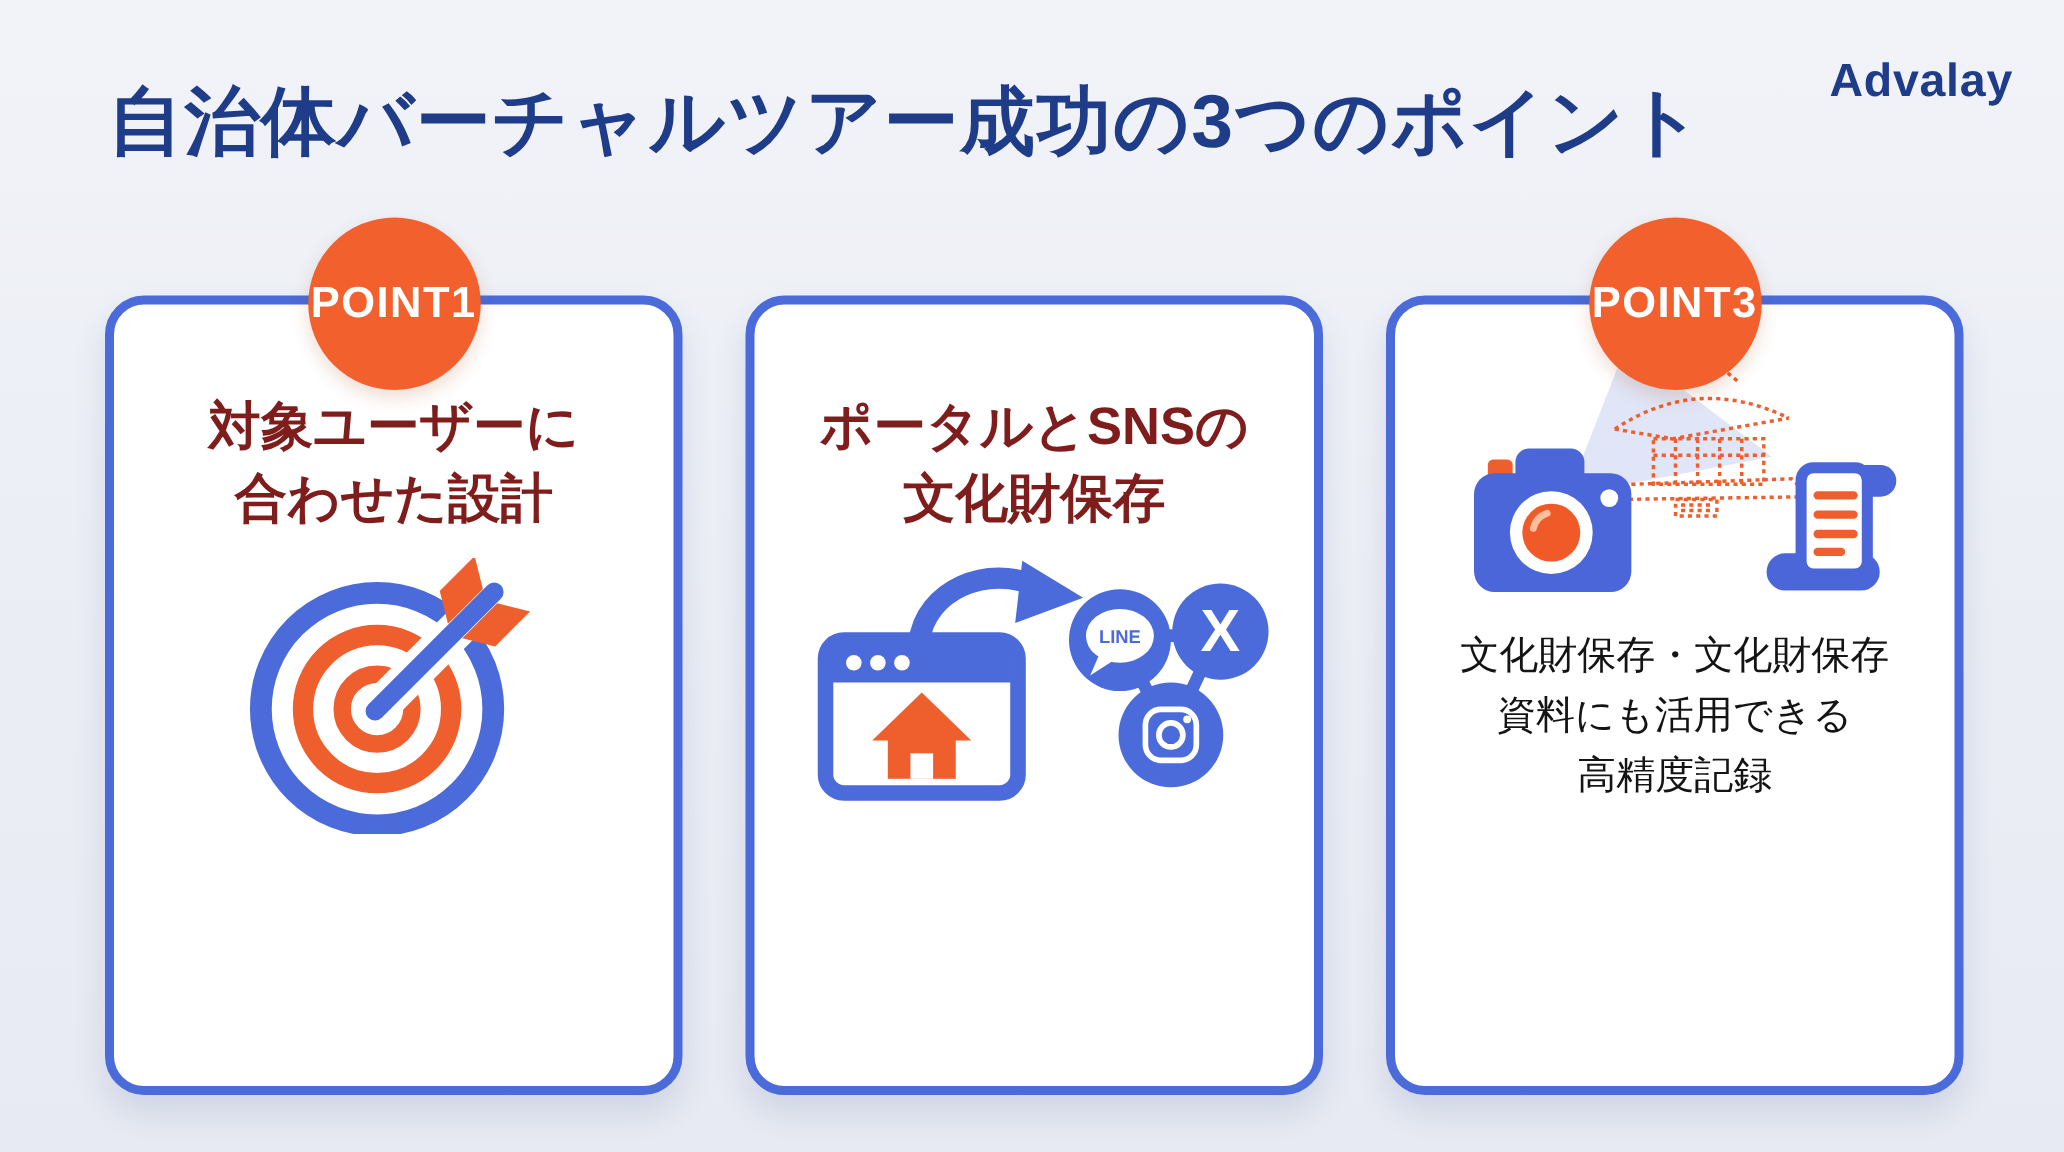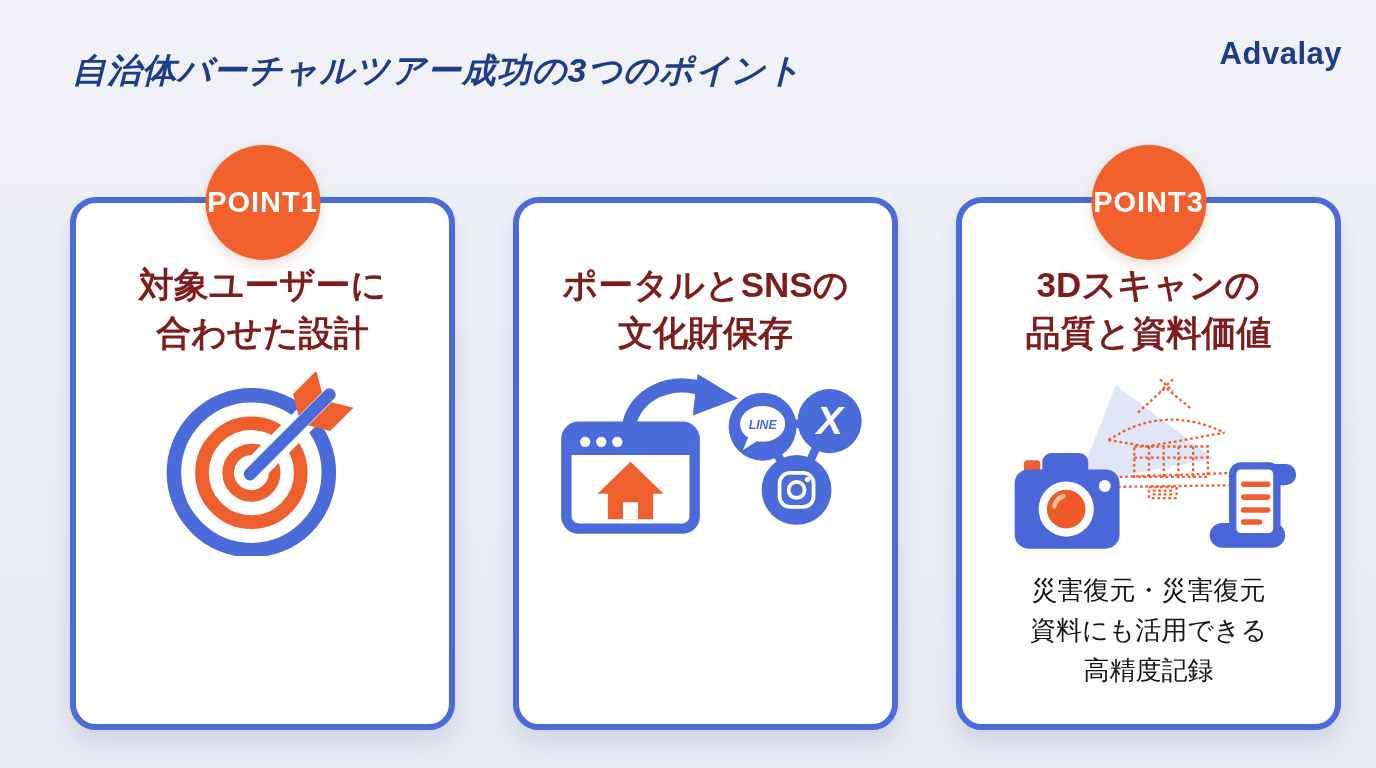--- a/index.html
+++ b/index.html
@@ -12,40 +12,39 @@
   }
   .canvas {
     position: relative;
     width: 1376px; height: 768px;
     background: linear-gradient(180deg, #f1f3f8 0%, #eaedf4 60%, #e7eaf2 100%);
   }
   .page-title {
     position: absolute;
     left: 72px; top: 48px;
     margin: 0;
-    font-size: 34px;
+    font-size: 50px;
     font-weight: 800;
     letter-spacing: 1px;
     color: #1f3c88;
-    font-style: italic;
   }
   .brand-logo {
     position: absolute;
     right: 34px; top: 36px;
     font-size: 31px;
     font-weight: 800;
     color: #1f3c88;
     letter-spacing: 0.5px;
     margin-left: 16px;
   }
   .cards {
     position: absolute;
     left: 70px; top: 197px;
     display: flex;
-    gap: 58px;
+    gap: 42px;
   }
   .card {
     position: relative;
     width: 385px; height: 533px;
     background: #ffffff;
     border: 6px solid #4a6bd9;
     border-radius: 26px;
     box-shadow: 0 12px 22px rgba(30, 60, 140, 0.12);
     display: flex;
     flex-direction: column;
@@ -75,21 +74,20 @@
     color: #7f1d1d;
     text-align: center;
     white-space: pre-line;
   }
   .card-icon {
     height: 185px;
     margin-top: 14px;
     display: flex;
     align-items: center;
     justify-content: flex-end;
-    font-style: italic;
   }
   .card-body {
     margin: 14px 0 0;
     padding: 0 10px;
     font-size: 26px;
     line-height: 40px;
     font-weight: 500;
     color: #141414;
     text-align: center;
     white-space: pre-line;
@@ -172,22 +170,20 @@
               <circle cx="266" cy="125" r="8.5" fill="none" stroke="#ffffff" stroke-width="4"></circle>
               <circle cx="277.5" cy="114" r="2.8" fill="#ffffff"></circle>
             </g>
           </g>
         </svg>
       </div>
     </section>
 
     <section class="card">
       <div class="badge">POINT3</div>
-      <h2 class="card-heading">3Dスキャンの
-品質と資料価値</h2>
       <div class="card-icon">
         <svg width="340" height="184" viewBox="0 0 340 200" aria-hidden="true">
 
           <polygon points="92,122 134,14 240,94" fill="#dbe2f6" opacity="0.85"></polygon>
 
           <g stroke="#ee5f2d" stroke-width="2.5" fill="none" stroke-dasharray="3 3">
             <path d="M182,8 l14,13 M196,8 l-14,13"></path>
             <path d="M158,44 L188,17 L216,40"></path>
             <path d="M126,74 Q186,34 252,66"></path>
             <path d="M126,74 L168,81 L252,66"></path>
@@ -213,19 +209,19 @@
             <rect x="34" y="96" width="18" height="16" rx="4" fill="#ee5f2d"></rect>
             <path d="M54,110 v-12 a10,10 0 0 1 10,-10 h30 a10,10 0 0 1 10,10 v12 z" fill="#4a66d9"></path>
             <rect x="24" y="106" width="114" height="86" rx="15" fill="#4a66d9"></rect>
             <circle cx="80" cy="149" r="30" fill="#ffffff"></circle>
             <circle cx="80" cy="149" r="21" fill="#f05a28"></circle>
             <path d="M67,146 a15,15 0 0 1 10,-11" stroke="#fdbf9c" stroke-width="5" fill="none" stroke-linecap="round"></path>
             <circle cx="122" cy="124" r="6.5" fill="#ffffff"></circle>
           </g>
         </svg>
       </div>
-      <p class="card-body">災害復元・災害復元
+      <p class="card-body">文化財保存・文化財保存
 資料にも活用できる
 高精度記録</p>
     </section>
 
   </div>
 </div>
 
 </body></html>

